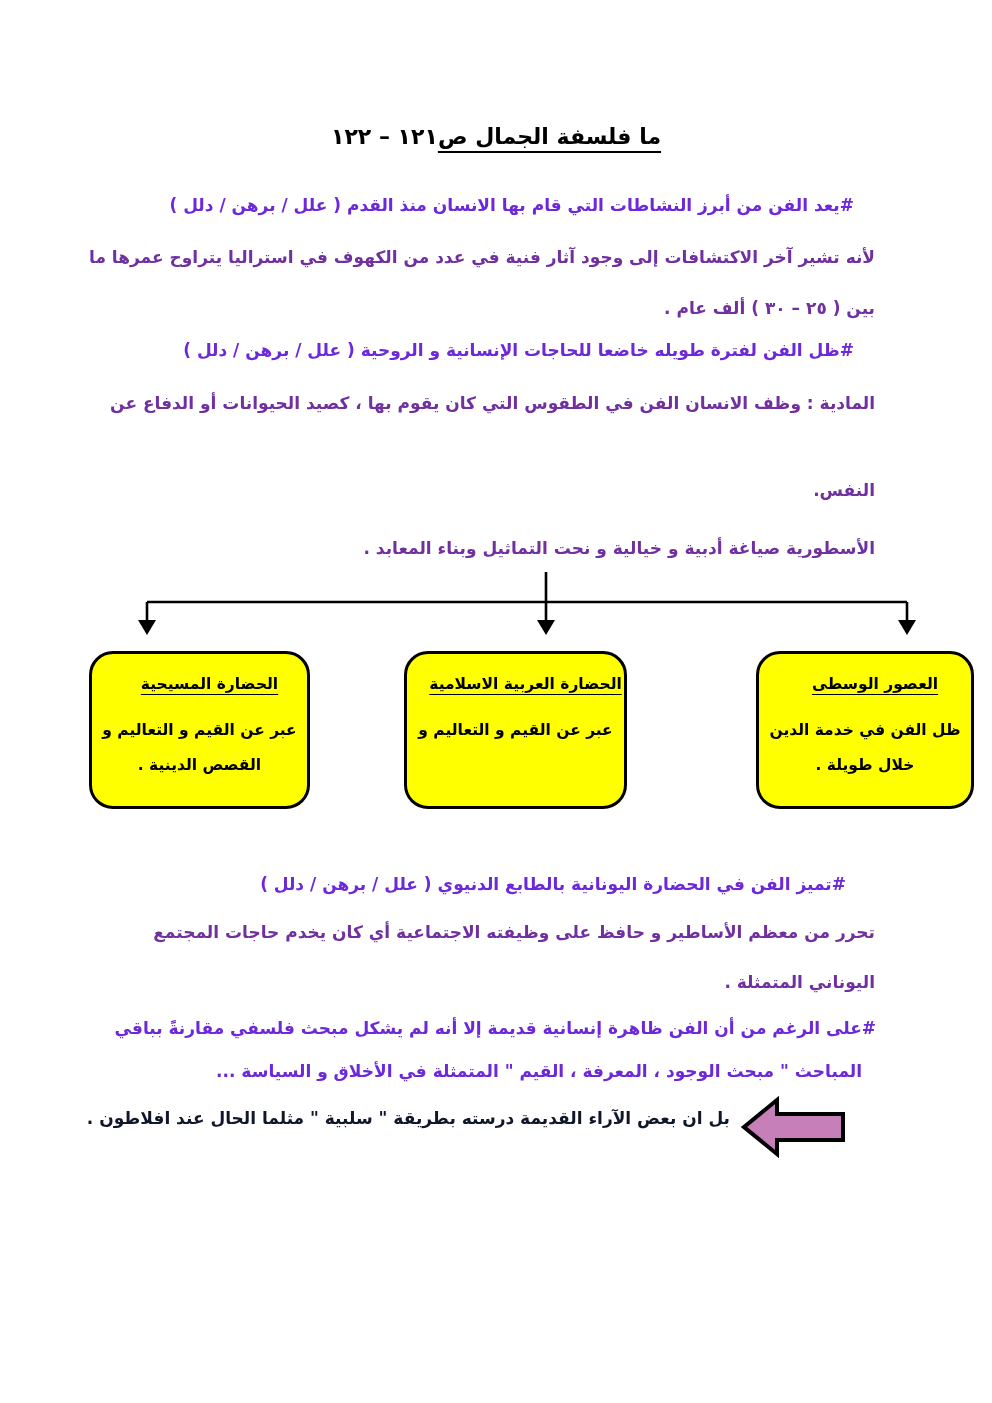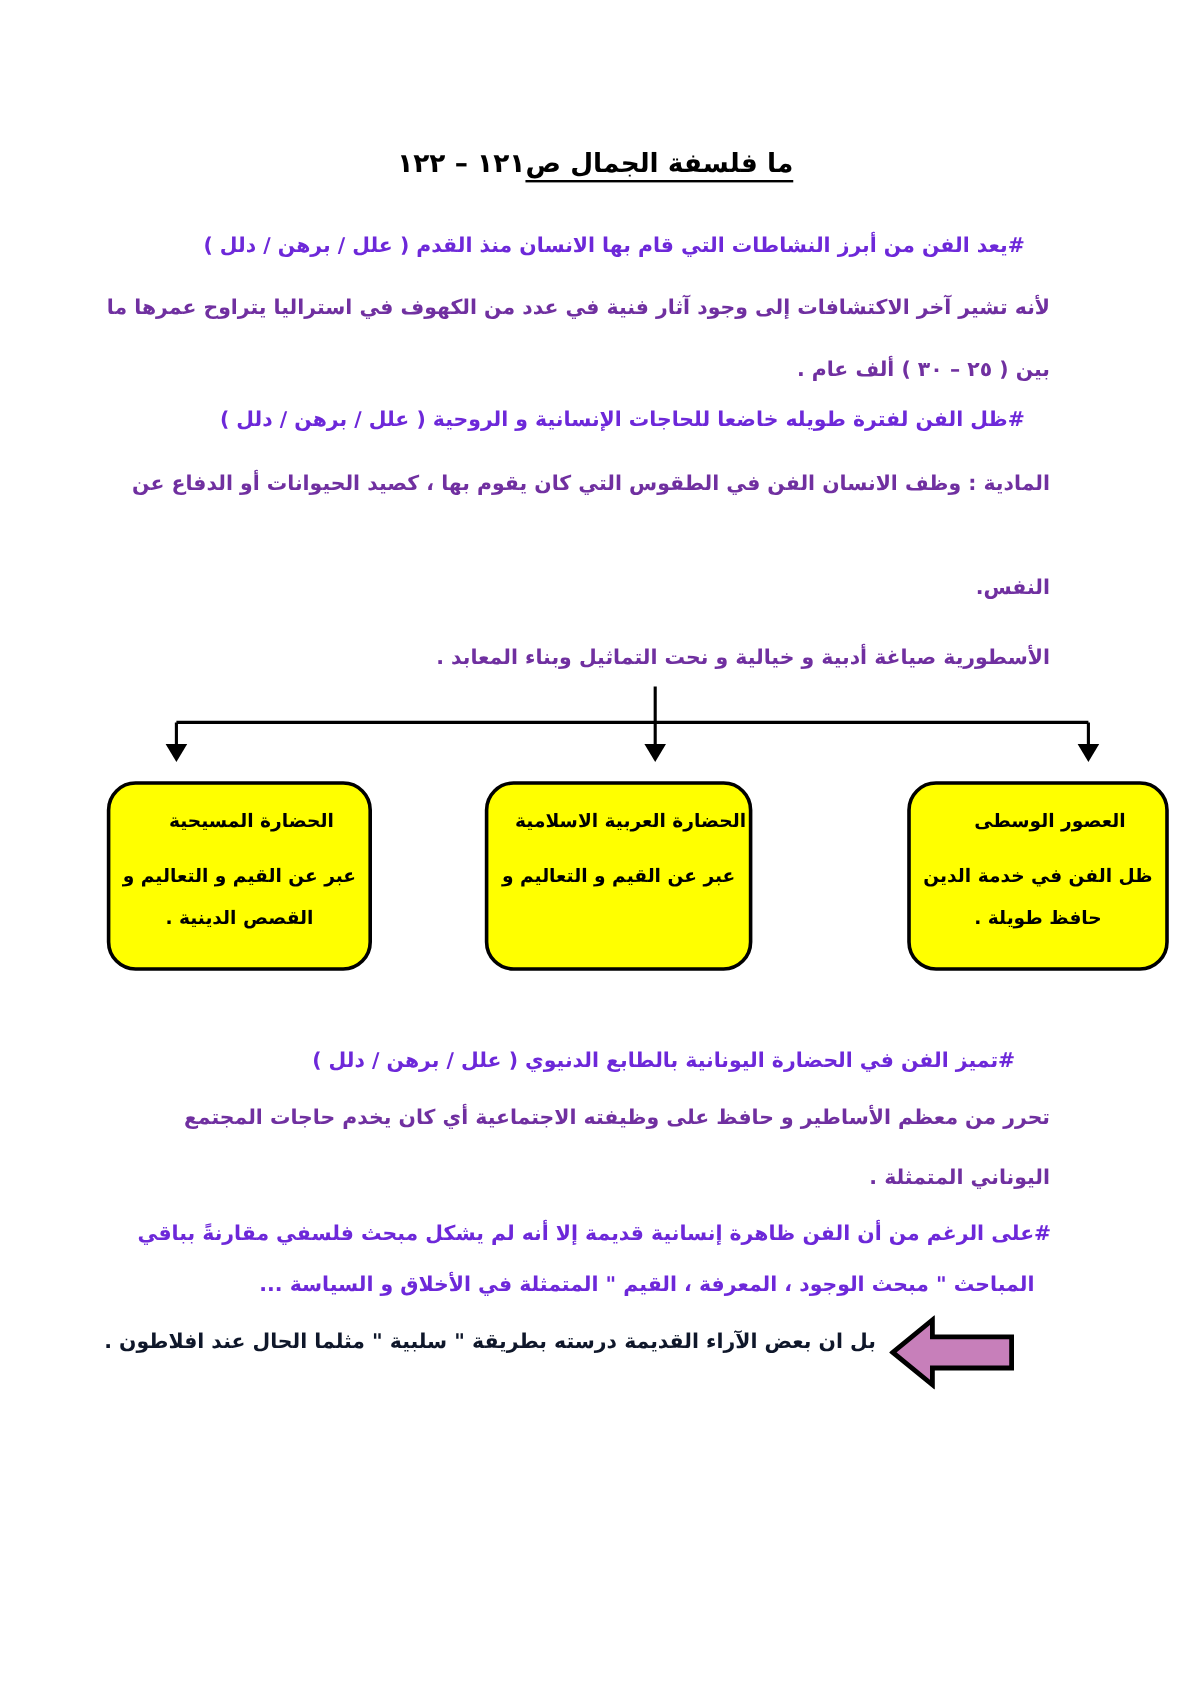--- a/index.html
+++ b/index.html
@@ -47,20 +47,21 @@
     box-sizing: border-box;
     background: #FFFF00;
     border: 3px solid #000000;
     border-radius: 24px;
     text-align: center;
     padding-top: 21px;
     height: 158px;
   }
   .box-title {
     font-size: 15.5px;
+    text-decoration: underline;
     text-underline-offset: 5px;
     text-decoration-thickness: 1.4px;
     margin-bottom: 20px;
     padding-left: 20px;
   }
   .box-line {
     font-size: 15.5px;
     line-height: 35px;
   }
   svg { display: block; }
@@ -95,21 +96,21 @@
   </div>
 
   <div class="flowbox" style="left:404px; top:651px; width:223px;">
     <div class="box-title">الحضارة العربية الاسلامية</div>
     <div class="box-line">عبر عن القيم و التعاليم و</div>
   </div>
 
   <div class="flowbox" style="left:756px; top:651px; width:218px;">
     <div class="box-title">العصور الوسطى</div>
     <div class="box-line">ظل الفن في خدمة الدين</div>
-    <div class="box-line">حافظ طويلة .</div>
+    <div class="box-line">خلال طويلة .</div>
   </div>
 
   <div class="abs heading" style="top:874px; right:146px;">#تميز الفن في الحضارة اليونانية بالطابع الدنيوي ( علل / برهن / دلل )</div>
   <div class="abs ptext" style="top:922px; right:117px;">تحرر من معظم الأساطير و حافظ على وظيفته الاجتماعية أي كان يخدم حاجات المجتمع</div>
   <div class="abs ptext" style="top:972px; right:117px;">اليوناني المتمثلة .</div>
 
   <div class="abs heading" style="top:1018px; right:116px;">#على الرغم من أن الفن ظاهرة إنسانية قديمة إلا أنه لم يشكل مبحث فلسفي مقارنةً بباقي</div>
   <div class="abs heading" style="top:1061px; right:130px;">المباحث " مبحث الوجود ، المعرفة ، القيم " المتمثلة في الأخلاق و السياسة ...</div>
 
   <div class="abs ntext" style="top:1108px; right:262px;">بل ان بعض الآراء القديمة درسته بطريقة " سلبية " مثلما الحال عند افلاطون .</div>

